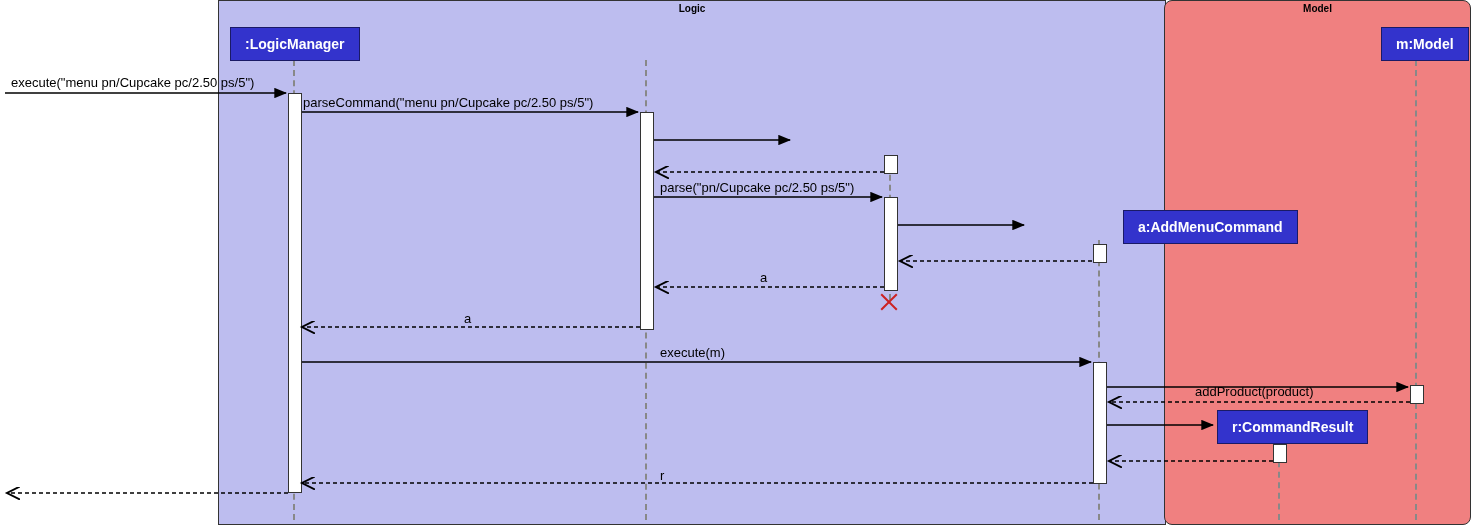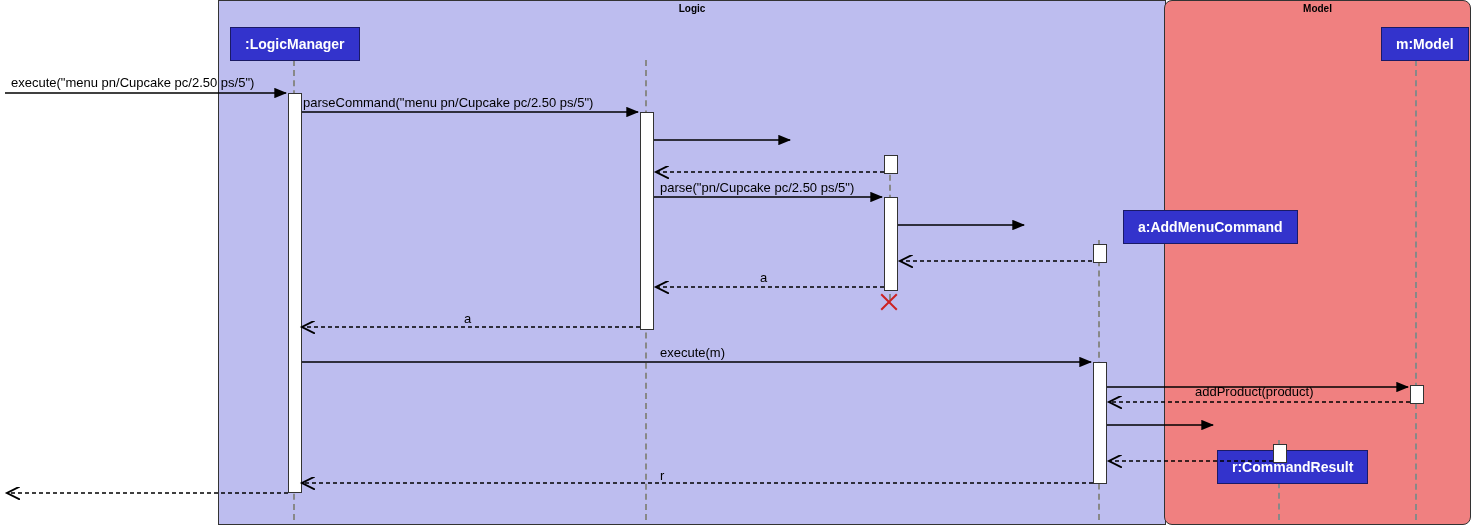--- a/index.html
+++ b/index.html
@@ -107,21 +107,21 @@
 
   <div class="lifeline" style="left:293px; top:60px; height:460px;"></div>
   <div class="lifeline" style="left:645px; top:60px; height:460px;"></div>
   <div class="lifeline" style="left:889px; top:155px; height:145px;"></div>
   <div class="lifeline" style="left:1098px; top:240px; height:280px;"></div>
   <div class="lifeline" style="left:1278px; top:440px; height:80px;"></div>
   <div class="lifeline" style="left:1415px; top:60px; height:460px;"></div>
 
   <div class="participant-box" style="left:230px; top:27px;">:LogicManager</div>
   <div class="participant-box" style="left:1087px; top:210px;margin-left:36px;">a:AddMenuCommand</div>
-  <div class="participant-box" style="left:1217px; top:410px;margin-top:40px;">r:CommandResult</div>
+  <div class="participant-box" style="left:1217px; top:410px;">r:CommandResult</div>
   <div class="participant-box" style="left:1381px; top:27px;">m:Model</div>
 
   <div class="activation" style="left:288px; top:93px; height:398px;"></div>
   <div class="activation" style="left:640px; top:112px; height:216px;"></div>
   <div class="activation" style="left:884px; top:155px; height:17px;"></div>
   <div class="activation" style="left:884px; top:197px; height:92px;"></div>
   <div class="activation" style="left:1093px; top:244px; height:17px;"></div>
   <div class="activation" style="left:1093px; top:362px; height:120px;"></div>
   <div class="activation" style="left:1410px; top:385px; height:17px;"></div>
   <div class="activation" style="left:1273px; top:444px; height:17px;"></div>

